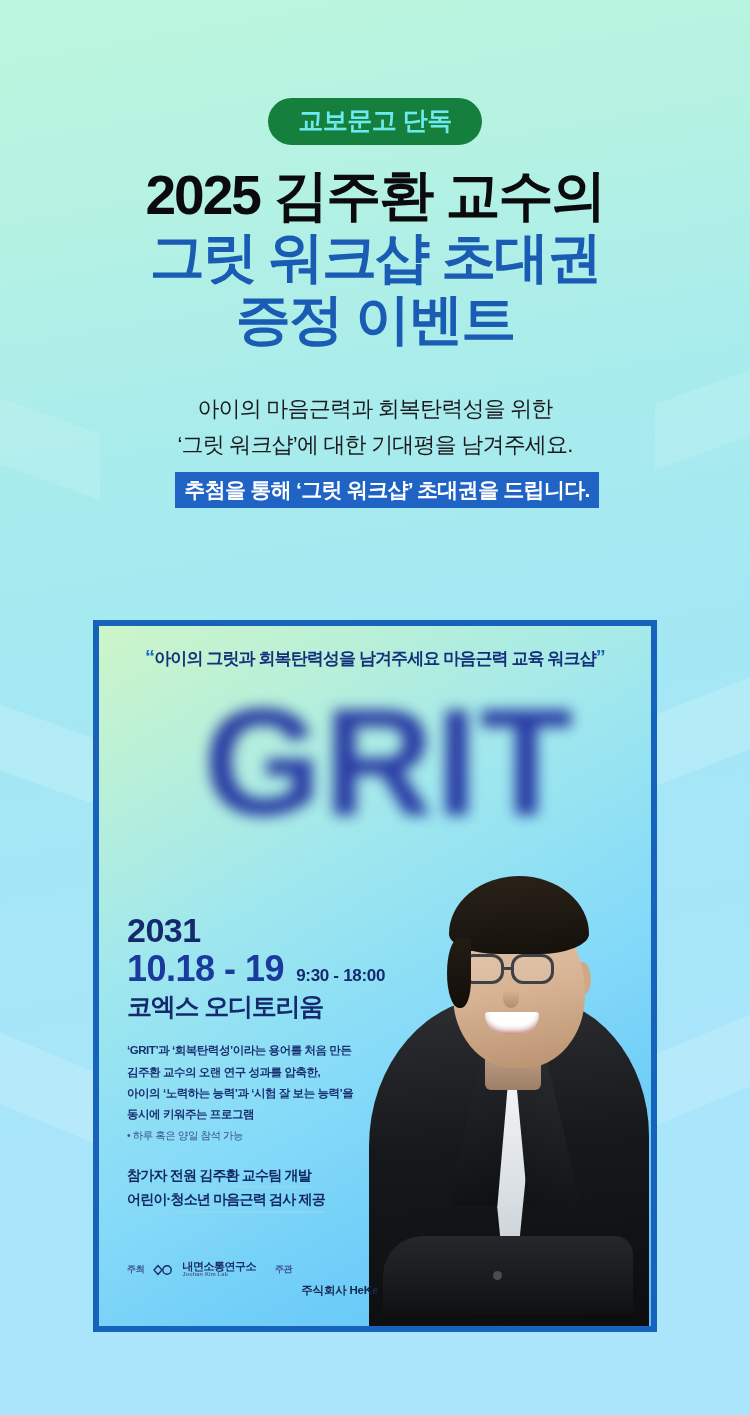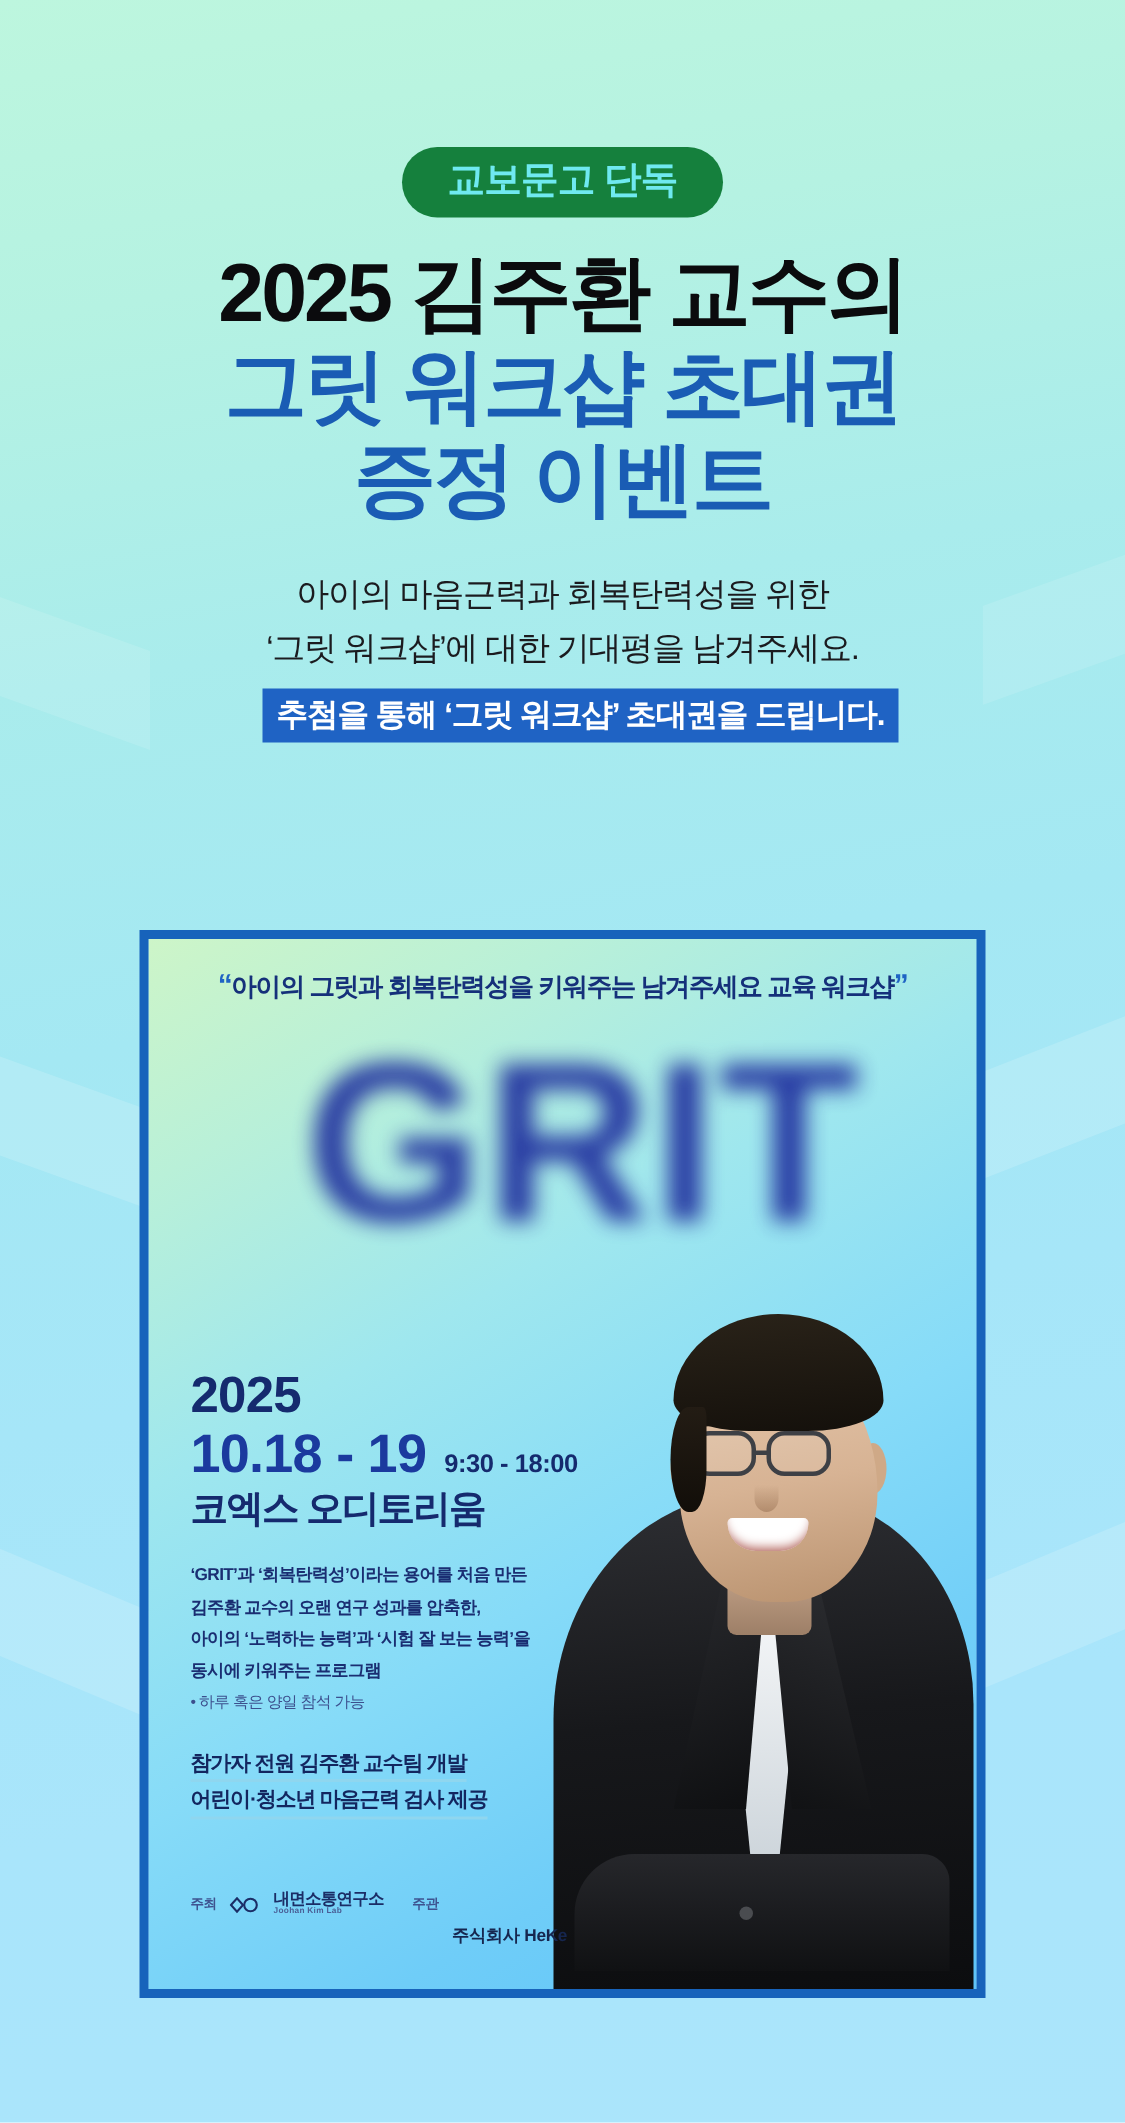--- a/index.html
+++ b/index.html
@@ -63,21 +63,21 @@
   .title { margin-top:22px; line-height:1.02; letter-spacing:-2px; }
   .title .l1 {
     display:block; font-size:55px; font-weight:bold; color:#0b0b0d;
   }
   .title .l2, .title .l3 {
     display:block; font-size:55px; font-weight:bold; color:#1a5cb4;
   }
   .title .l2 { margin-top:6px; }
   .title .l3 { margin-top:6px; }
 
-  .desc { margin-top:31px; line-height:1.62; }
+  .desc { margin-top:44px; line-height:1.62; }
   .desc .d1, .desc .d2 {
     display:block; font-size:22px; color:#1b1b1f; letter-spacing:-0.8px;
   }
   .hl-wrap { margin-top:9px;padding-left:24px; }
   .highlight {
     display:inline-block;
     background:#1f63c4;
     color:#ffffff;
     font-size:21px;
     font-weight:bold;
@@ -274,21 +274,21 @@
     <div class="hl-wrap">
       <span class="highlight">추첨을 통해 ‘그릿 워크샵’ 초대권을 드립니다.</span>
     </div>
   </div>
 
 </div>
 
 <div class="poster">
 
   <div class="poster-quote">
-    <span class="qm">“</span><span>아이의 그릿과 회복탄력성을 키워주는 남겨주세요 교육 워크샵</span><span class="qm">”</span>
+    <span class="qm">“</span><span>아이의 그릿과 회복탄력성을 남겨주세요 마음근력 교육 워크샵</span><span class="qm">”</span>
   </div>
 
   <div class="grit">GRIT</div>
 
   <div class="person">
     <div class="p-body"></div>
     <div class="p-shirt"></div>
     <div class="p-lapelL"></div>
     <div class="p-lapelR"></div>
     <div class="p-arm"></div>
@@ -303,21 +303,21 @@
     <div class="p-glass-r"></div>
     <div class="p-bridge"></div>
     <div class="p-brow-l"></div>
     <div class="p-brow-r"></div>
     <div class="p-hair"></div>
     <div class="p-hair-s"></div>
   </div>
 
   <div class="p-info">
 
-    <div class="year">2025</div>
+    <div class="year">2031</div>
 
     <div class="date-row">
       <span class="date">10.18 - 19</span>
       <span class="time">9:30 - 18:00</span>
     </div>
 
     <div class="venue">코엑스 오디토리움</div>
 
     <div class="fine">
       <span>‘GRIT’과 ‘회복탄력성’이라는 용어를 처음 만든</span>

